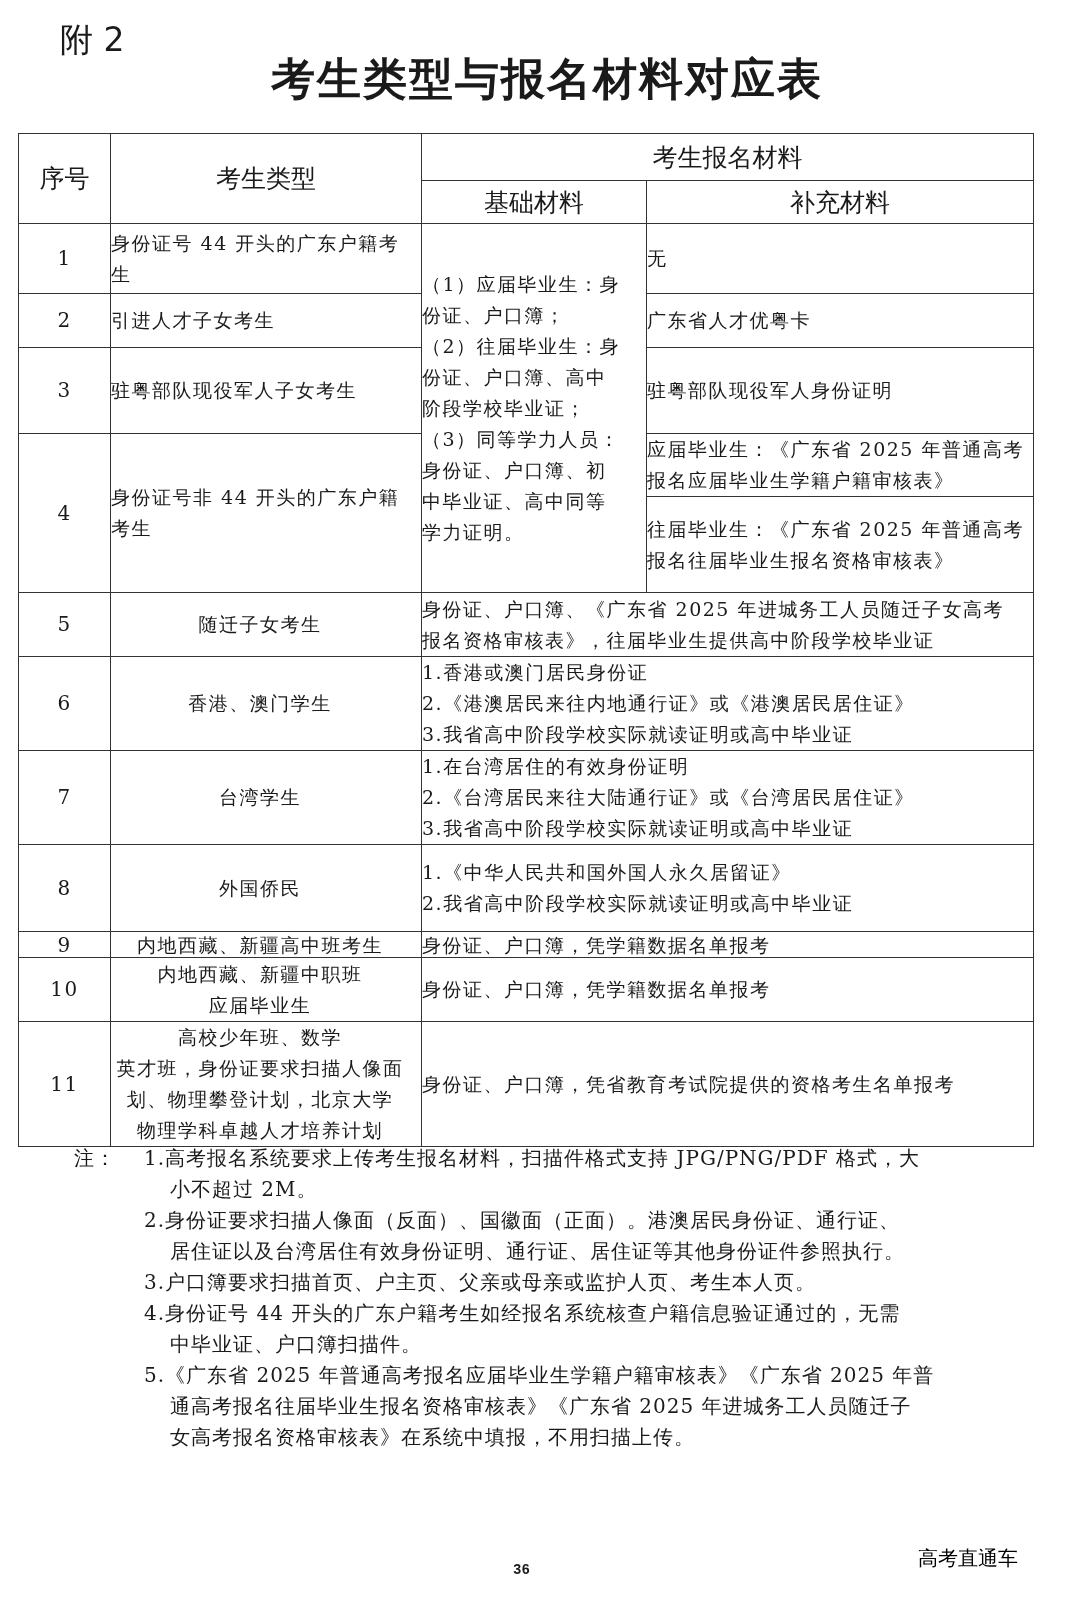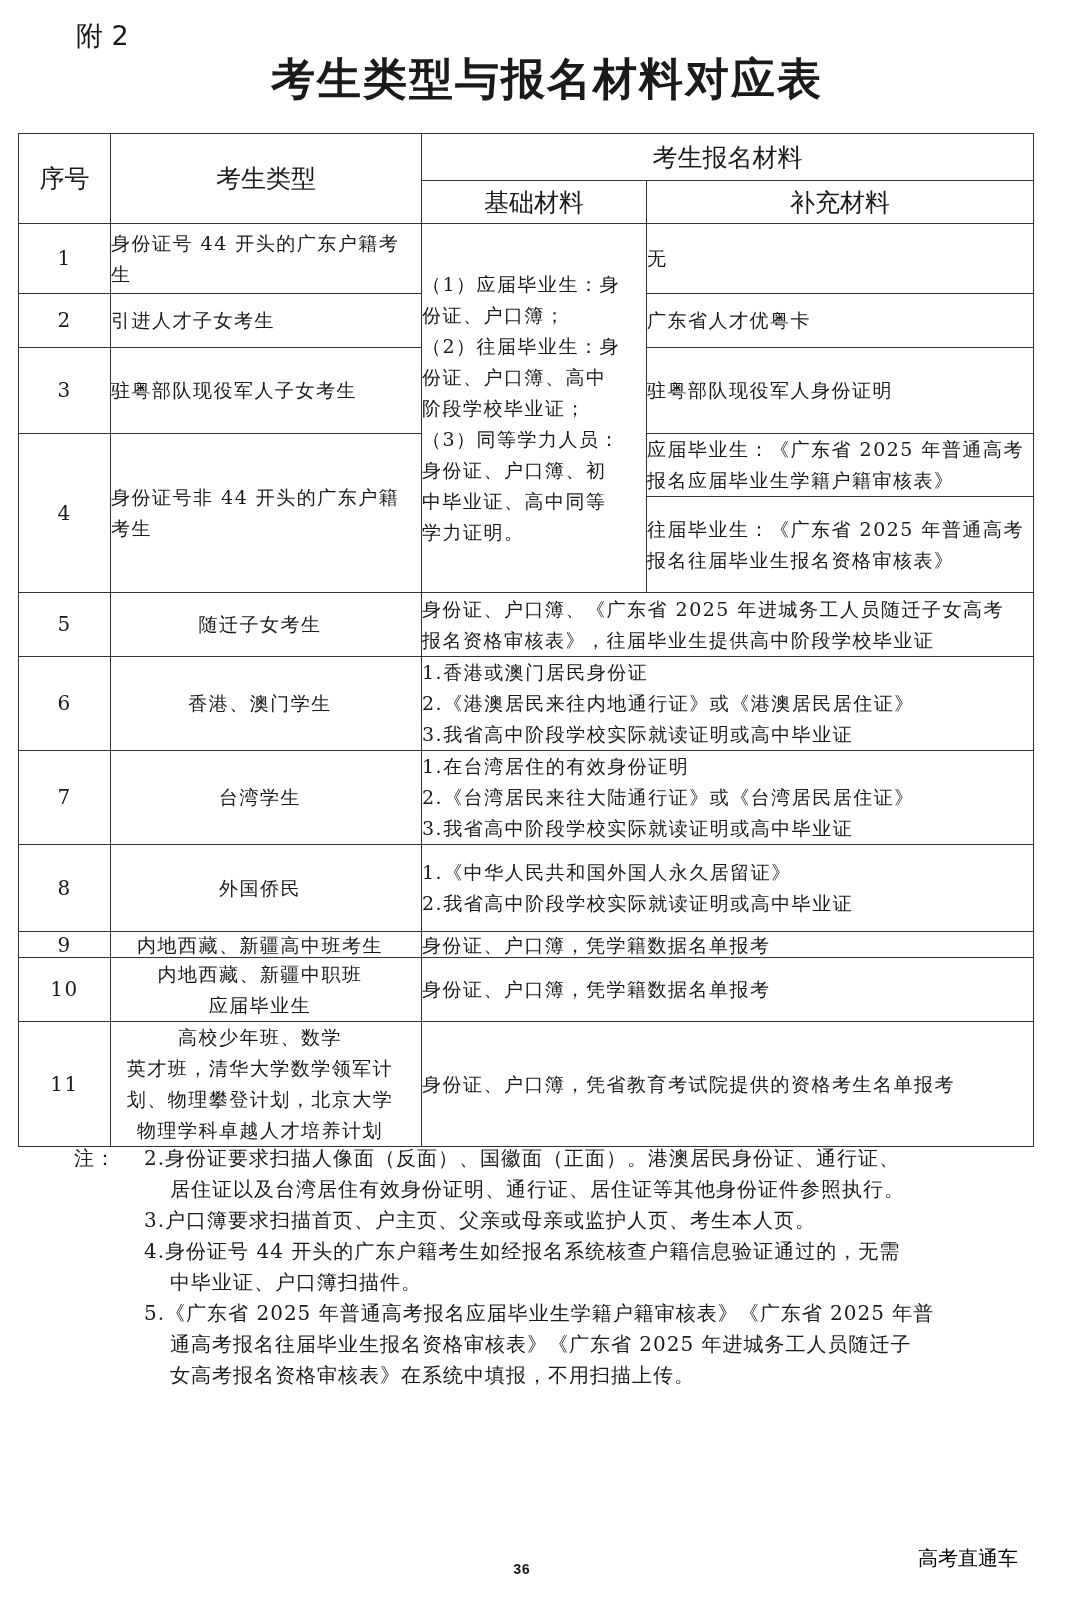--- a/index.html
+++ b/index.html
@@ -1,18 +1,18 @@
 <!DOCTYPE html>
 <html><head>
 <meta charset="utf-8">
 <style>
   html, body { margin:0; padding:0; background:#ffffff; }
   body { width:1080px; height:1607px; position:relative; overflow:hidden;
          font-family:"DejaVu Serif","Liberation Serif",serif; color:#1a1a1a; }
-  .annex { position:absolute; left:76px; top:18px; font-size:27px;
+  .annex { position:absolute; left:60px; top:18px; font-size:33px;
            font-family:"DejaVu Sans","Liberation Sans",sans-serif; }
   .title { position:absolute; left:7px; width:1080px; top:50px; text-align:center;
            font-size:44px; font-weight:bold; letter-spacing:2px;
            font-family:"DejaVu Serif","Liberation Serif",serif; }
   table.main { position:absolute; left:18px; top:133px; width:1015px;
                border-collapse:collapse; table-layout:fixed; }
   table.main td, table.main th { border:1.5px solid #333; padding:0; vertical-align:middle; }
   th { font-weight:normal; font-family:"DejaVu Sans","Liberation Sans",sans-serif; font-size:25px; }
   td { font-size:19px; line-height:31px; letter-spacing:1.5px; }
   td.seq { text-align:center; font-size:20px; }
@@ -157,32 +157,34 @@
       <span class="ln">内地西藏、新疆中职班</span>
       <span class="ln">应届毕业生</span>
     </td>
     <td class="merged" colspan="2">身份证、户口簿，凭学籍数据名单报考</td>
   </tr>
 
   <tr style="height:122px">
     <td class="seq">11</td>
     <td class="type c">
       <span class="ln">高校少年班、数学</span>
-      <span class="ln">英才班，清华大学数学领军计</span>
+      <span class="ln">英才班，身份证要求扫描人像面</span>
       <span class="ln">划、物理攀登计划，北京大学</span>
       <span class="ln">物理学科卓越人才培养计划</span>
     </td>
     <td class="merged" colspan="2">身份证、户口簿，凭省教育考试院提供的资格考生名单报考</td>
   </tr>
 </tbody>
   </table>
 
 <div class="notes">
   <div class="note">
     <span class="label">注：</span>
+    <span>1.高考报名系统要求上传考生报名材料，扫描件格式支持 JPG/PNG/PDF 格式，大</span>
+    <span class="cont">小不超过 2M。</span>
   </div>
   <div class="note">
     <span>2.身份证要求扫描人像面（反面）、国徽面（正面）。港澳居民身份证、通行证、</span>
     <span class="cont">居住证以及台湾居住有效身份证明、通行证、居住证等其他身份证件参照执行。</span>
   </div>
   <div class="note">
     <span>3.户口簿要求扫描首页、户主页、父亲或母亲或监护人页、考生本人页。</span>
   </div>
   <div class="note">
     <span>4.身份证号 44 开头的广东户籍考生如经报名系统核查户籍信息验证通过的，无需</span>

